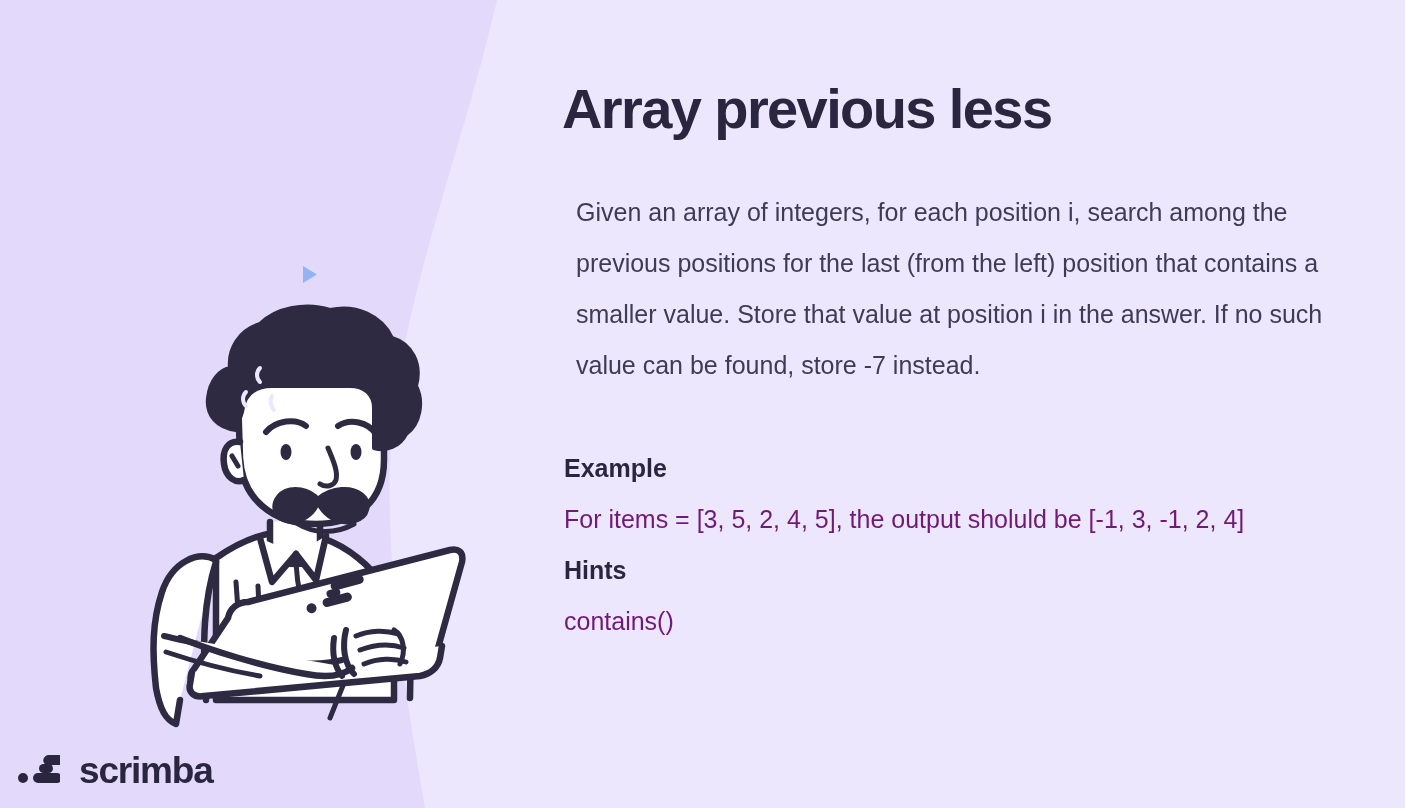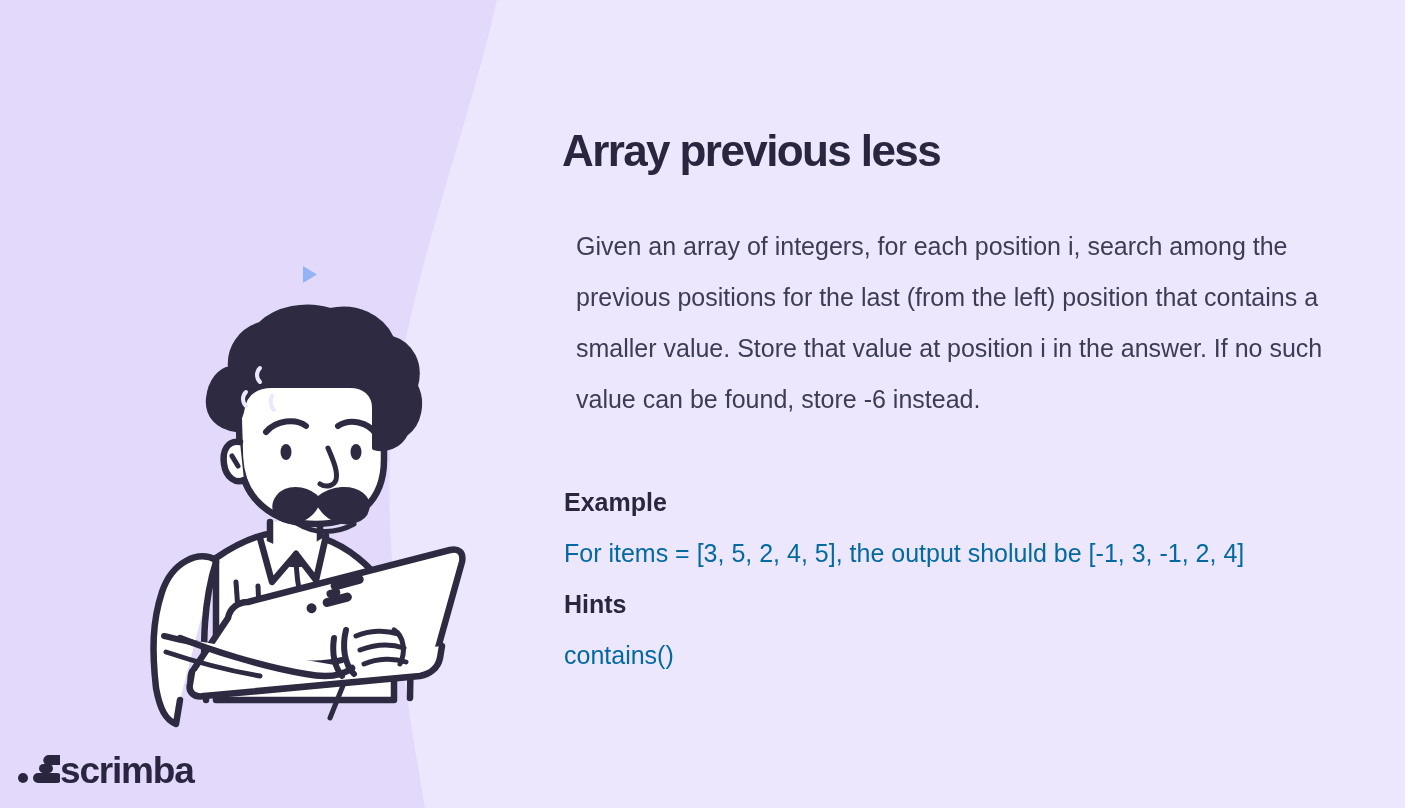--- a/index.html
+++ b/index.html
@@ -34,66 +34,65 @@
   #cursor-arrow {
     position:absolute;
     left:299px; top:264px;
     width:22px; height:22px;
   }
 
   
   #brand-logo {
     position:absolute;
     left:18px; top:752px;
-    display:flex; align-items:center; gap:0;
+    display:flex; align-items:center; gap:19px;
   }
   #brand-logo .logo-mark { display:block; }
   #brand-logo .logo-word {
     font-size:37px;
     font-weight:700;
     letter-spacing:-1.2px;
     color:#2b2640;
     line-height:1;
     font-family:"Liberation Sans", sans-serif;
   }
 
   
   #content {
     position:absolute;
     left:562px; top:78px;
     width:800px;
   }
   #page-title {
-    font-size:44px;
+    font-size:56px;
     font-weight:700;
     color:#2b2640;
     letter-spacing:-1.6px;
     line-height:1.12;
     margin-bottom:46px;
-    margin-top:48px;
   }
   #problem-description {
     font-size:25px;
     line-height:51px;
     color:#3e3b56;
     font-weight:400;
     max-width:790px;
     margin-left:14px;
   }
   #example-block { margin-top:52px; margin-left:2px; }
   .section-heading {
     font-size:25px;
     font-weight:700;
     color:#2b2640;
     line-height:51px;
   }
   .section-text {
     font-size:25px;
     font-weight:400;
-    color:#0369a1;
+    color:#701a75;
     line-height:51px;
   }
 </style>
 </head>
 <body>
 
 <div id="slide">
 
   <div id="bg-left-panel">
     <svg width="560" height="808" viewBox="0 0 560 808" xmlns="http://www.w3.org/2000/svg">
@@ -232,21 +231,21 @@
         <rect x="26" y="2" width="26" height="10" rx="5" fill="#2b2640" transform="skewX(-6)"></rect>
       </svg>
     </span>
     <span class="logo-word">scrimba</span>
   </div>
 
   <div id="content">
 
     <h1 id="page-title">Array previous less</h1>
 
-    <p id="problem-description">Given an array of integers, for each position i, search among the previous positions for the last (from the left) position that contains a smaller value. Store that value at position i in the answer. If no such value can be found, store -6 instead.</p>
+    <p id="problem-description">Given an array of integers, for each position i, search among the previous positions for the last (from the left) position that contains a smaller value. Store that value at position i in the answer. If no such value can be found, store -7 instead.</p>
 
     <div id="example-block">
       <div class="section-heading">Example</div>
       <div class="section-text">For items = [3, 5, 2, 4, 5], the output sholuld be [-1, 3, -1, 2, 4]</div>
       <div class="section-heading">Hints</div>
       <div class="section-text">contains()</div>
     </div>
 
   </div>
 

